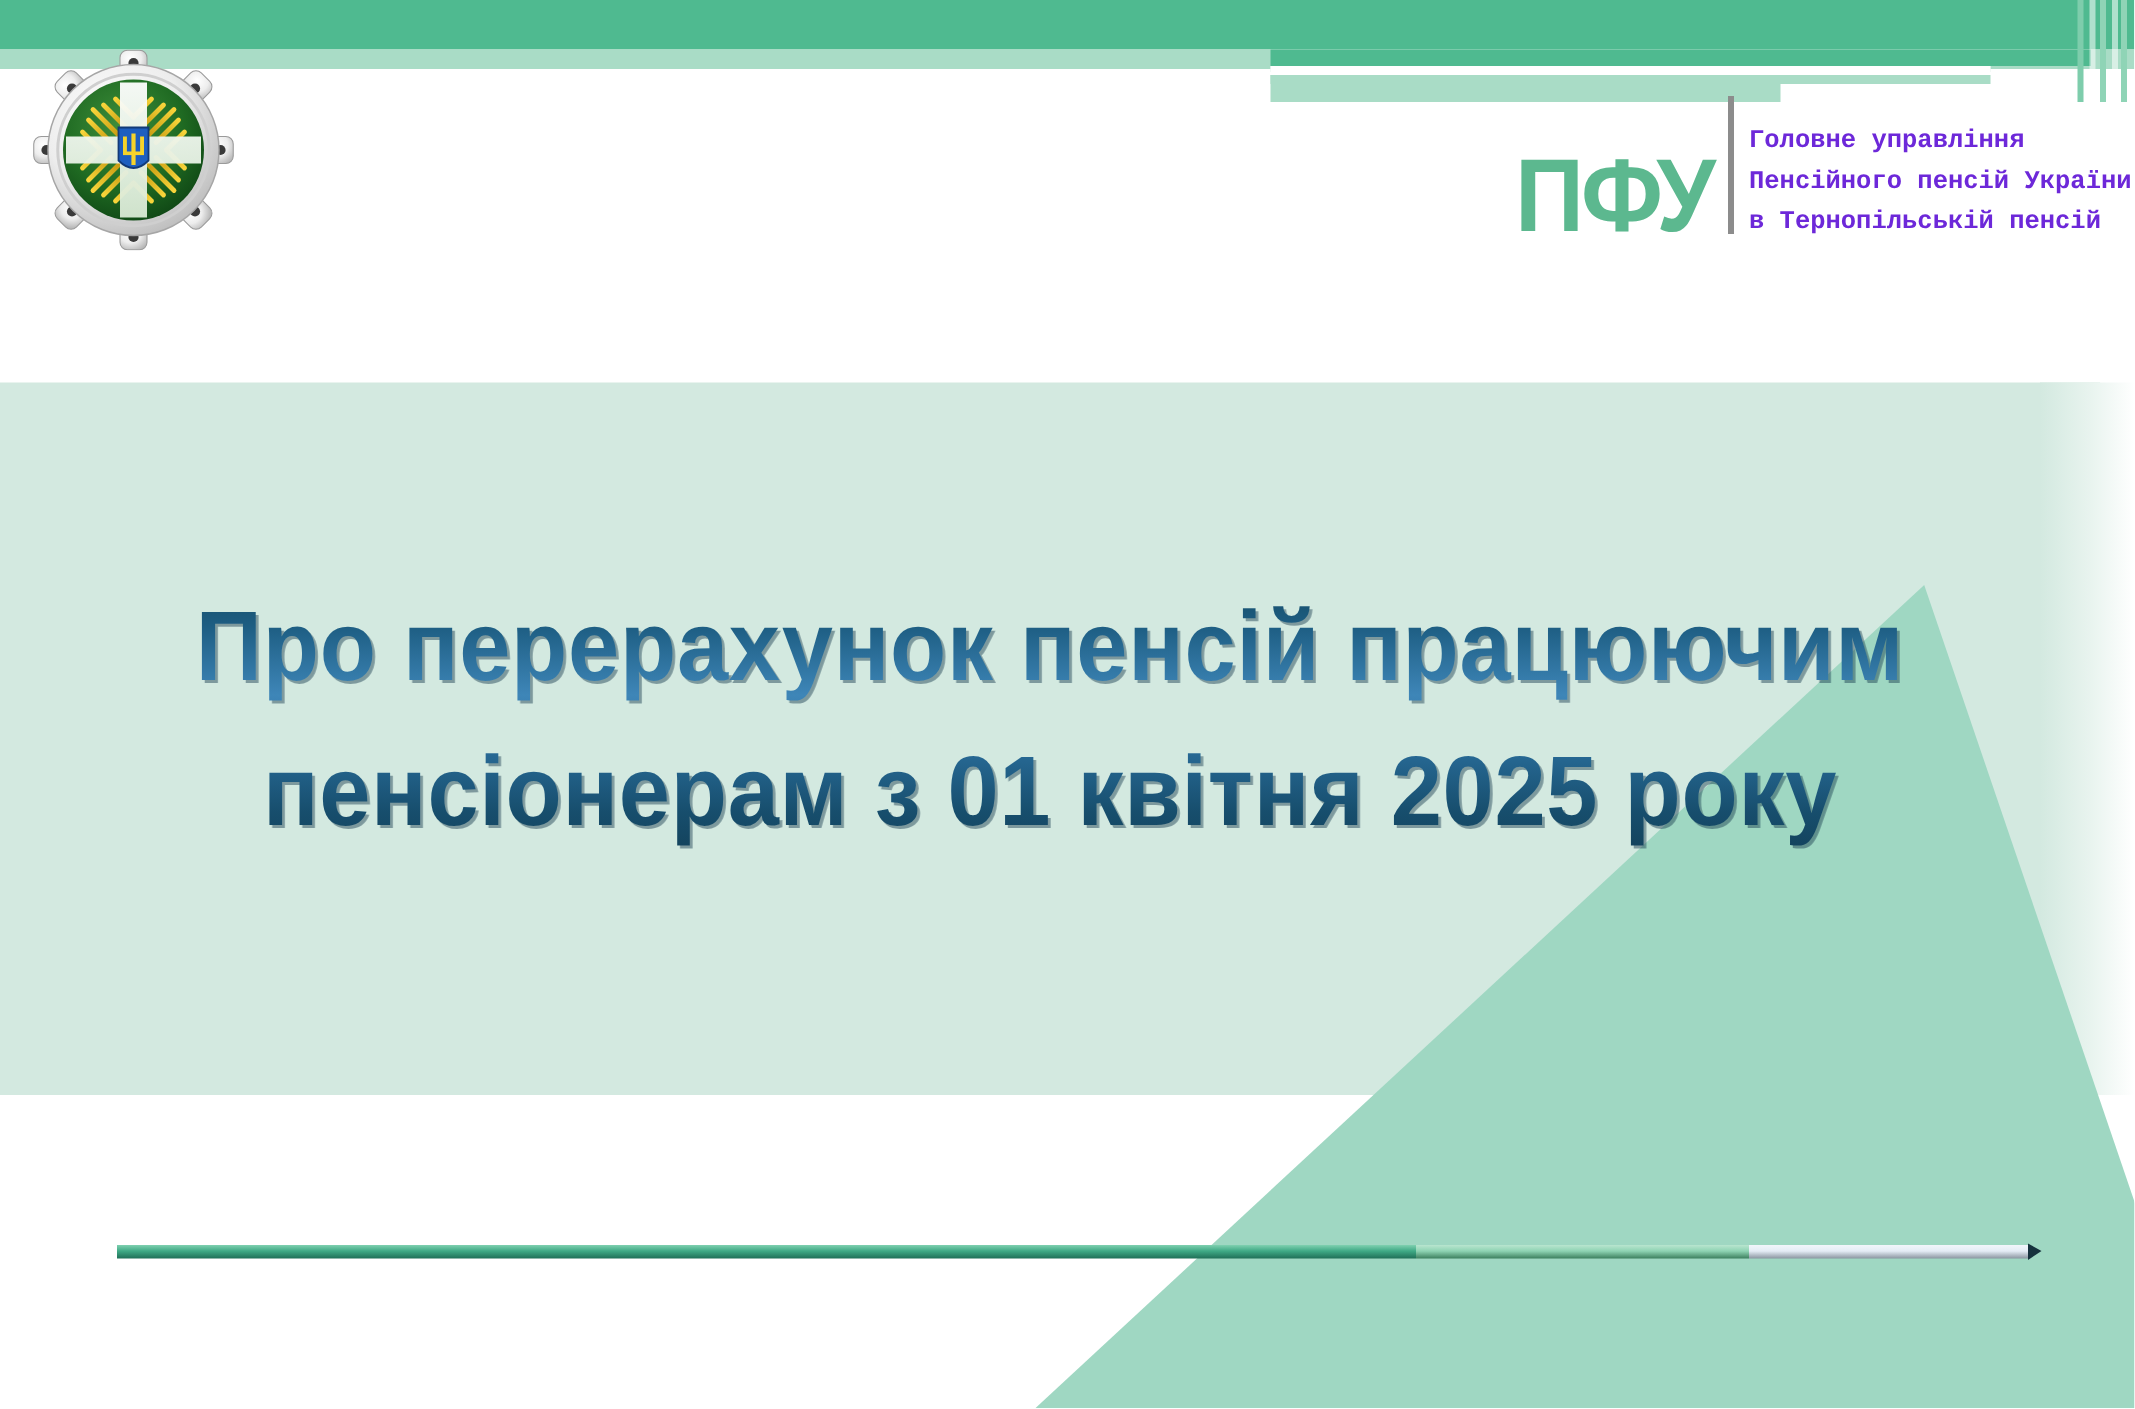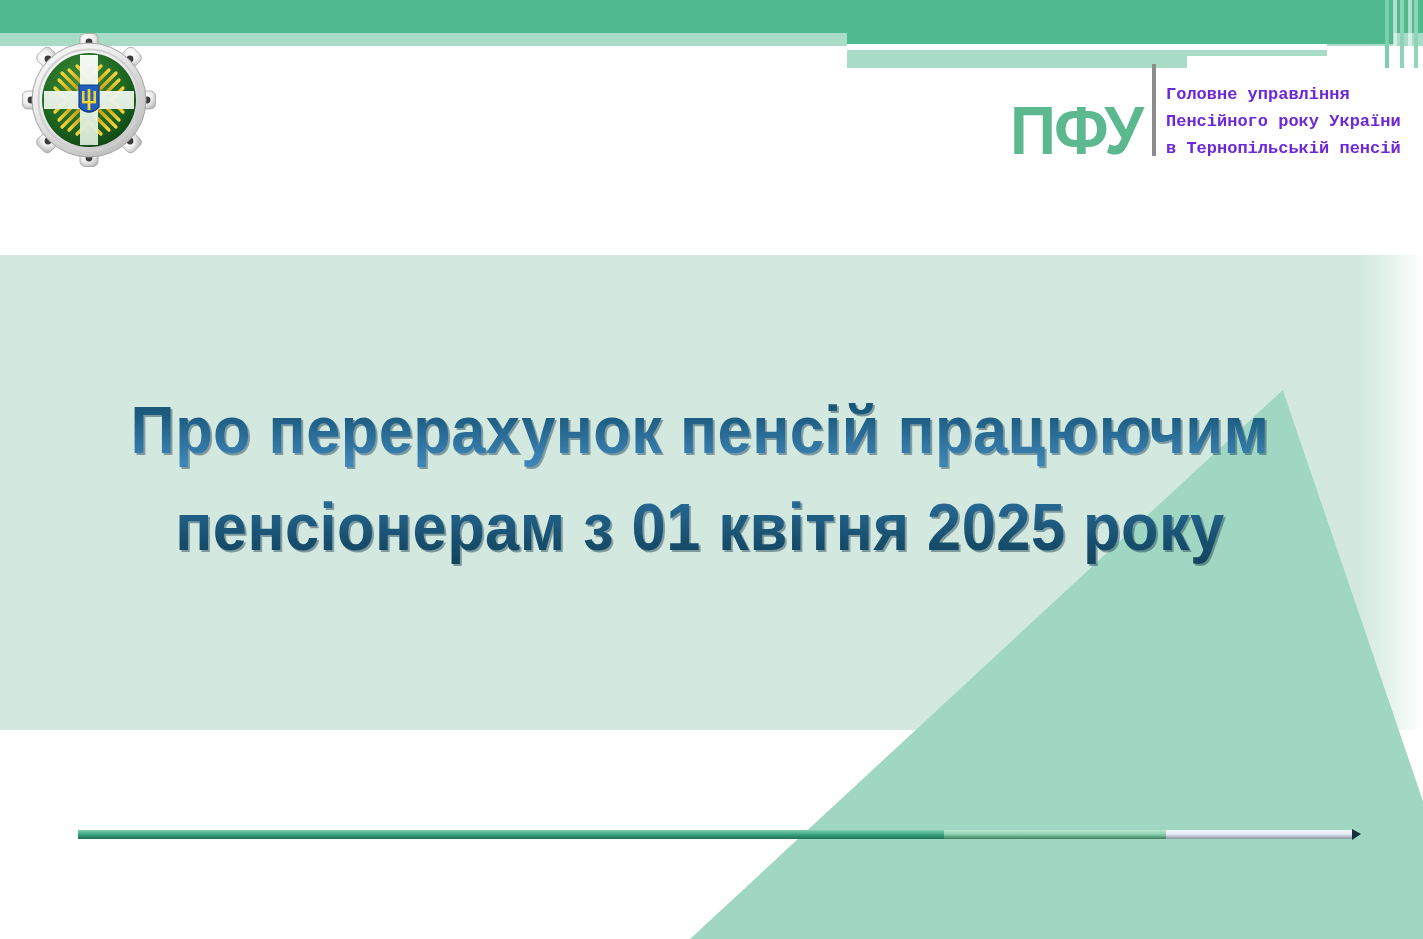--- a/index.html
+++ b/index.html
@@ -347,21 +347,21 @@
         <rect x="60" y="68" width="14" height="2.4"></rect>
       </g>
     </svg>
   </div>
 
   <div class="brand">
     <div class="brand-mark">ПФУ</div>
     <div class="brand-divider"></div>
     <div class="brand-lines">
       <div>Головне управління</div>
-      <div>Пенсійного року України</div>
+      <div>Пенсійного пенсій України</div>
       <div>в Тернопільській пенсій</div>
     </div>
   </div>
 
   <div class="panel"></div>
   <div class="panel-fade-right"></div>
 
   <div class="triangle"></div>
 
   <div class="title">Про перерахунок пенсій працюючим

